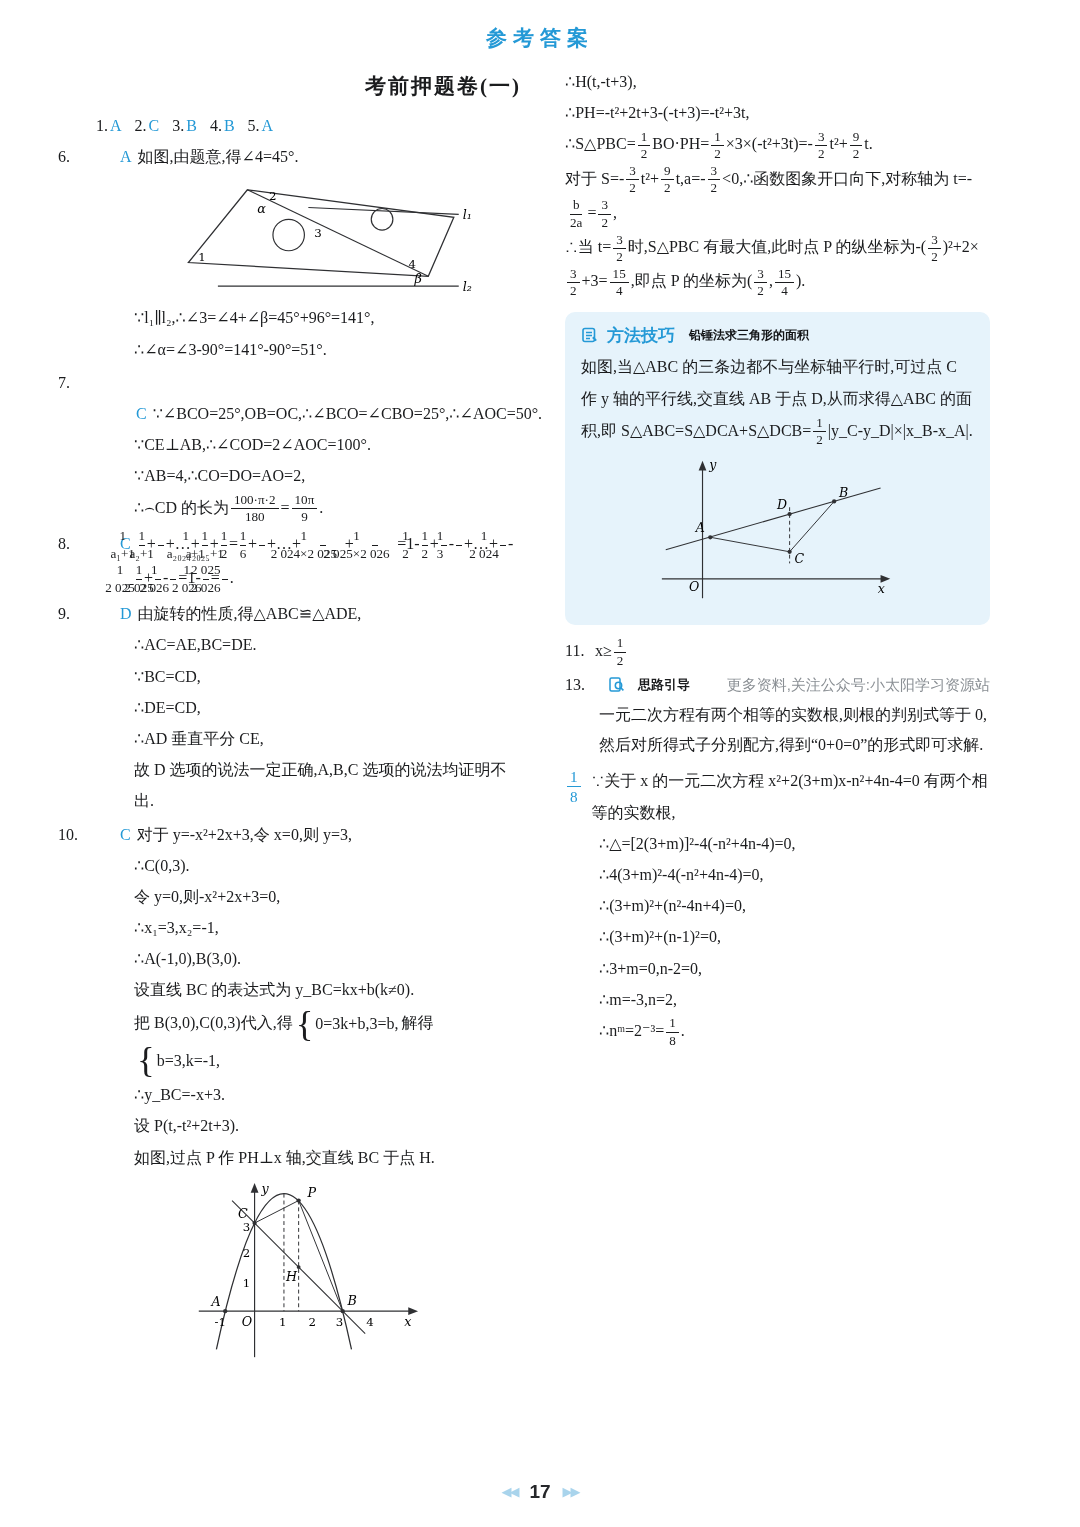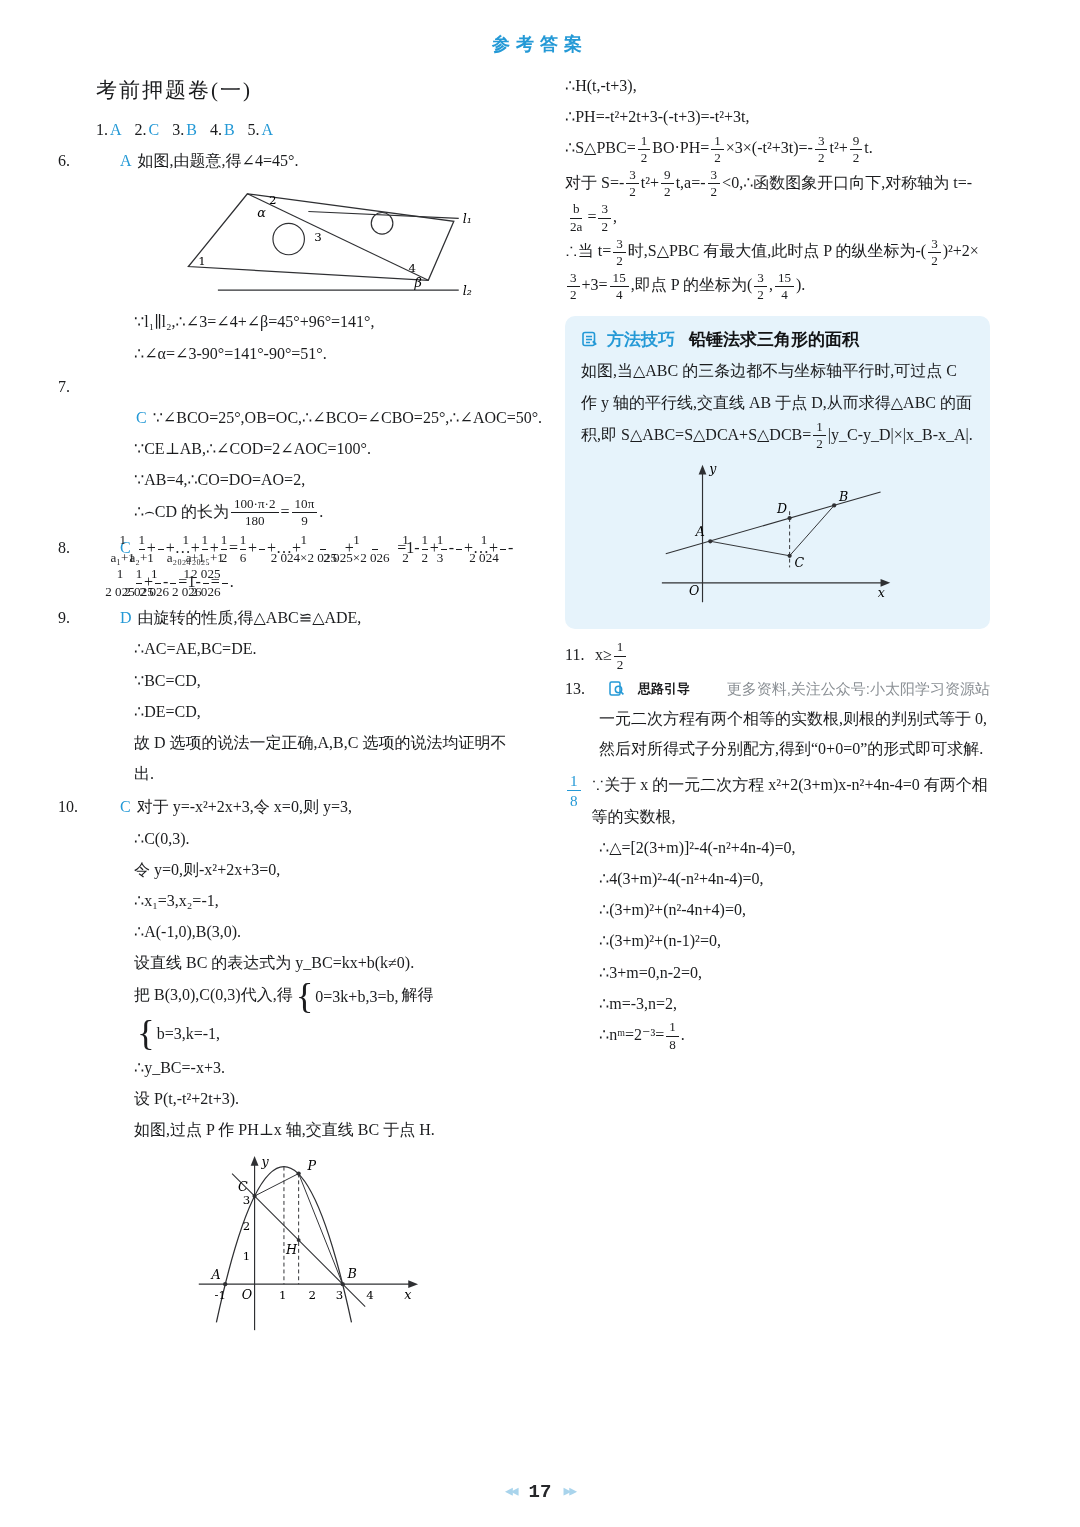--- a/index.html
+++ b/index.html
@@ -5,28 +5,28 @@
   :root{ --accent:#2499d6; --box-bg:#e6f3fb; --ink:#1b1c1e; }
   *{ box-sizing:border-box; margin:0; padding:0; }
   html,body{ background:#fff; }
   body{
     width:1080px; height:1527px; overflow:hidden; position:relative;
     font-family:"Liberation Serif","DejaVu Serif",serif;
     color:var(--ink); font-size:16px;
   }
   .page{ position:relative; width:1080px; height:1527px; background:#fff; }
   .main-title{
-    padding-top:32px; text-align:center; color:var(--accent);
+    padding-top:24px; text-align:center; color:var(--accent);
     font-family:"Liberation Sans","DejaVu Sans",sans-serif;
-    font-size:18px; font-weight:bold; letter-spacing:6px;
+    font-size:21px; font-weight:bold; letter-spacing:6px;
   }
   .columns{ display:flex; gap:44px; padding:14px 90px 0 96px; }
   .col{ flex:1; min-width:0; }
   .section-title{
-    text-align:left; font-size:21px; font-weight:normal;
+    text-align:right; font-size:21px; font-weight:bold;
     margin:6px 0 10px; letter-spacing:2px;
   }
   .mline{ line-height:1.95; }
   .answers-row{ display:flex; gap:7px; line-height:1.95; }
   .ans{ color:var(--accent); margin:0 6px 0 2px; }
   .prob{ margin-bottom:2px; }
   .pbody{ padding-left:38px; }
   .pfirst{ text-indent:-38px; }
   .pnum{ display:inline-block; min-width:22px; }
   .fig{ margin:6px auto 8px; text-align:center; }
@@ -51,21 +51,21 @@
     background:var(--box-bg); border-radius:10px;
     padding:12px 16px 12px; margin:12px 0 10px;
   }
   .mb-header{ display:flex; align-items:center; gap:8px; margin-bottom:4px;text-align:center; }
   .mb-icon{ color:var(--accent); display:inline-flex; align-items:center; }
   .mb-badge{
     color:var(--accent); font-weight:bold; font-size:17px;
     font-family:"Liberation Sans","DejaVu Sans",sans-serif;
   }
   .mb-title{
-    font-weight:bold; font-size:17px; color:#121315; margin-left:6px;
+    font-weight:bold; font-size:12px; color:#121315; margin-left:6px;
     font-family:"Liberation Sans","DejaVu Sans",sans-serif;
   }
   .mb-text{ line-height:2.0; }
   
   .pnum11{ display:inline-block; min-width:30px; }
   .p13-header{ display:flex; align-items:center; gap:13px; line-height:1.95; }
   .p13-badge{
     font-weight:bold; font-size:13px;
     font-family:"Liberation Sans","DejaVu Sans",sans-serif;
   }
@@ -73,21 +73,21 @@
     margin-left:auto; font-size:15px; color:#8a8f94;
     font-family:"Liberation Sans","DejaVu Sans",sans-serif;
   }
   .p13-guide{ padding-left:34px; line-height:1.85; }
   .ans-line{ display:flex; align-items:flex-start; margin-top:6px; line-height:1.95; }
   .ans13{ flex:0 0 auto; color:var(--accent); margin-right:9px; padding-top:2px; }
   .ans13 .frac{ font-size:.95em; }
   .p13-sol{ padding-left:34px; }
   .footer{
     position:absolute; left:0; right:0; bottom:24px; text-align:center;
-    font-family:Liberation Mono, monospace;
+    font-family:Liberation Sans, sans-serif;
   }
   .arrows{ color:#a9d4ec; font-size:13px; letter-spacing:-2px; vertical-align:2px; }
   .pageno{ font-weight:bold; font-size:19px; margin:0 12px; color:#26272a; }
 </style>
 </head>
 <body>
 
 <div class="page">
 
   <h1 class="main-title">参考答案</h1>
@@ -205,20 +205,21 @@
                 </span>.</span></div>
         </div>
       </div>
 
       <div class="prob">
         <div class="pbody">
           <div class="mline pfirst"><span class="pnum">9.</span><span class="ans">D</span><span>由旋转的性质,得△ABC≌△ADE,</span></div>
           <div class="mline">∴AC=AE,BC=DE.</div>
           <div class="mline">∵BC=CD,</div>
           <div class="mline">∴DE=CD,</div>
+          <div class="mline">∴AD 垂直平分 CE,</div>
           <div class="mline">故 D 选项的说法一定正确,A,B,C 选项的说法均证明不出.</div>
         </div>
       </div>
 
       <div class="prob">
         <div class="pbody">
           <div class="mline pfirst"><span class="pnum">10.</span><span class="ans">C</span><span>对于 y=-x²+2x+3,令 x=0,则 y=3,</span></div>
           <div class="mline">∴C(0,3).</div>
           <div class="mline">令 y=0,则-x²+2x+3=0,</div>
           <div class="mline">∴x₁=3,x₂=-1,</div>

